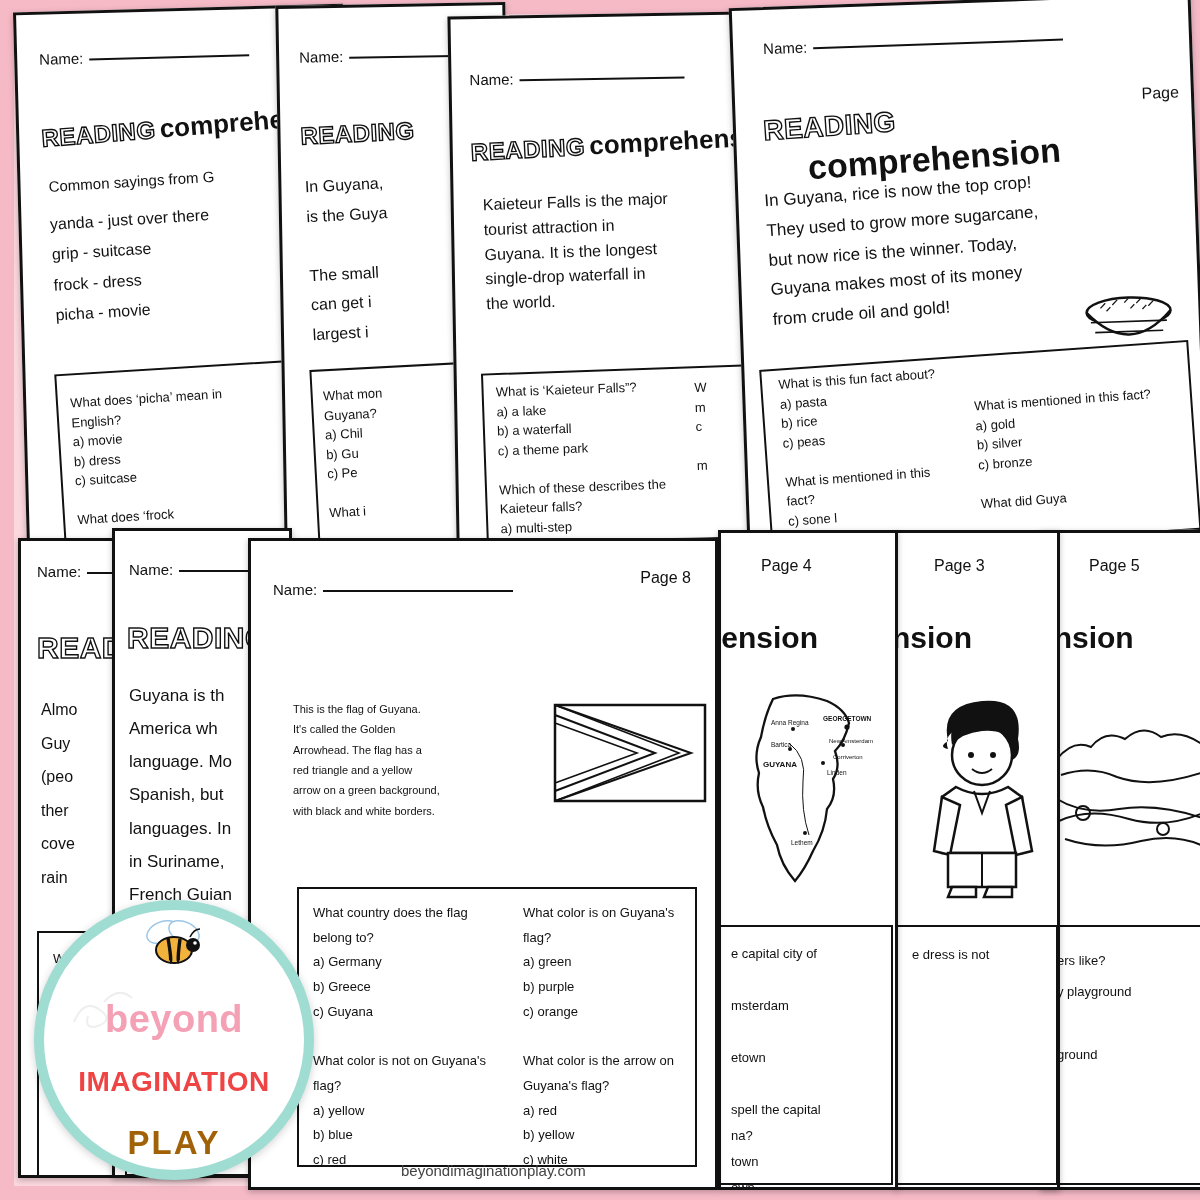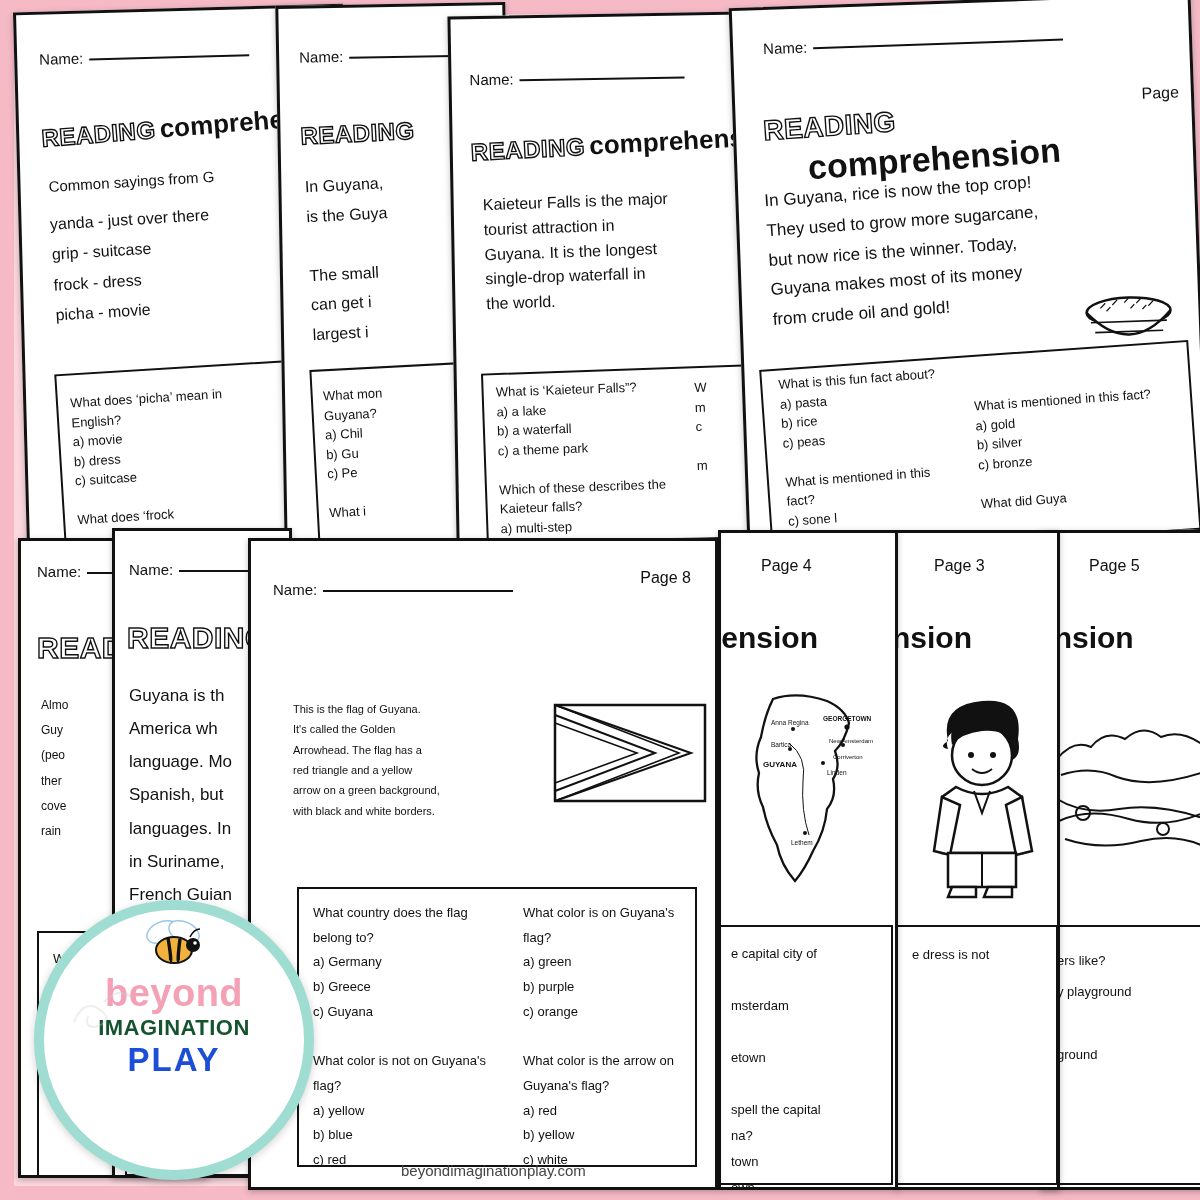--- a/index.html
+++ b/index.html
@@ -87,26 +87,26 @@
     border-radius:50%;
     background:#ffffff;
     border:10px solid #9fdcd2;
     box-sizing:border-box;
     box-shadow:0 2px 8px rgba(0,0,0,.18);
     overflow:hidden;
   }
   .logo-inner{
     position:absolute;inset:8px;border-radius:50%;
     background:#fff;
-    display:flex;flex-direction:column;align-items:center;justify-content:flex-start;
+    display:flex;flex-direction:column;align-items:center;justify-content:space-between;
   }
   .logo-bee{font-size:46px;line-height:1;margin-bottom:2px;}
   .logo-l1{font-size:38px;color:#f4a0b5;font-weight:700;letter-spacing:.5px;}
-  .logo-l2{font-size:22px;color:#14532d;font-weight:700;letter-spacing:.5px;}
-  .logo-l3{font-size:33px;color:#1d4ed8;font-weight:700;letter-spacing:2px;}
+  .logo-l2{font-size:28px;color:#ef4444;font-weight:700;letter-spacing:.5px;}
+  .logo-l3{font-size:33px;color:#a16207;font-weight:700;letter-spacing:2px;}
   .swirl{position:absolute;left:18px;top:64px;width:90px;height:60px;opacity:.35;}
 
   
   .flagart{position:absolute;}
   svg{display:block;}
 </style>
 </head>
 <body>
 
 <div class="bg-outer"></div>
@@ -333,21 +333,21 @@
  awn</div>
 </div>
 
 <div class="sheet" style="left:18px;top:538px;width:190px;height:640px;">
   <div class="name-line" style="left:16px;top:22px;">
     <span>Name:</span><span class="rule" style="width:110px"></span>
   </div>
   <div class="title" style="left:16px;top:90px;">
     <span class="outline" style="font-size:30px">READING</span>
   </div>
-  <div class="bodytext" style="left:20px;top:152px;width:120px;font-size:12px;line-height:2.1;">Almo
+  <div class="bodytext" style="left:20px;top:152px;width:120px;font-size:16px;line-height:2.1;">Almo
 Guy
 (peo
 ther
 cove
 rain</div>
   <div class="qbox" style="left:16px;top:390px;width:190px;height:255px;"></div>
   <div class="qtext" style="left:32px;top:408px;width:120px;">Wha</div>
 </div>
 
 <div class="sheet" style="left:112px;top:528px;width:180px;height:650px;">

